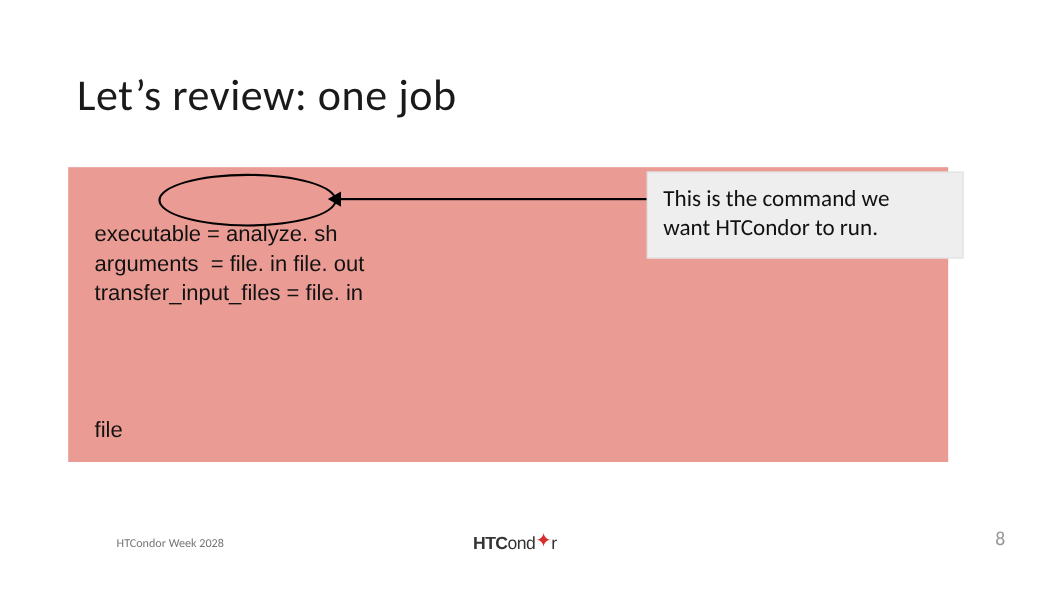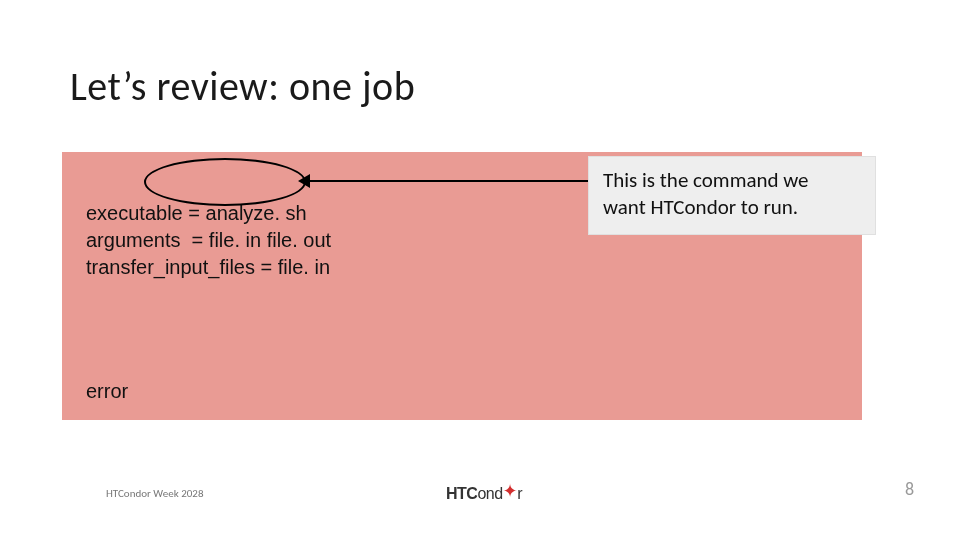--- a/index.html
+++ b/index.html
@@ -100,36 +100,36 @@
   }
   .footer-logo {
     position: absolute;
     left: 430px;
     bottom: 36px;
     font-size: 16px;
     color: #333;
     font-family: Arial, sans-serif;
     letter-spacing: -0.5px;
   }
-  .footer-logo b { font-weight: 700; margin-left: 16px; }
+  .footer-logo b { font-weight: 700; }
   .footer-logo .accent { color: #d32f2f; font-size: 18px; position: relative; top: -2px; }
 </style>
 </head>
 <body>
 
 <div class="slide">
 
   <div class="title">Let’s review: one job</div>
 
   <div class="redbox"></div>
 
   <div class="codeblock cb1">executable = analyze. sh
 arguments  = file. in file. out
 transfer_input_files = file. in</div>
-  <div class="codeblock cb3">error</div>
+  <div class="codeblock cb3">file</div>
 
   <div class="oval"></div>
 
   <div class="arrow-line"></div>
   <div class="arrow-head"></div>
 
   <div class="callout">
     <span>This is the command we want HTCondor to run.</span>
   </div>
 

